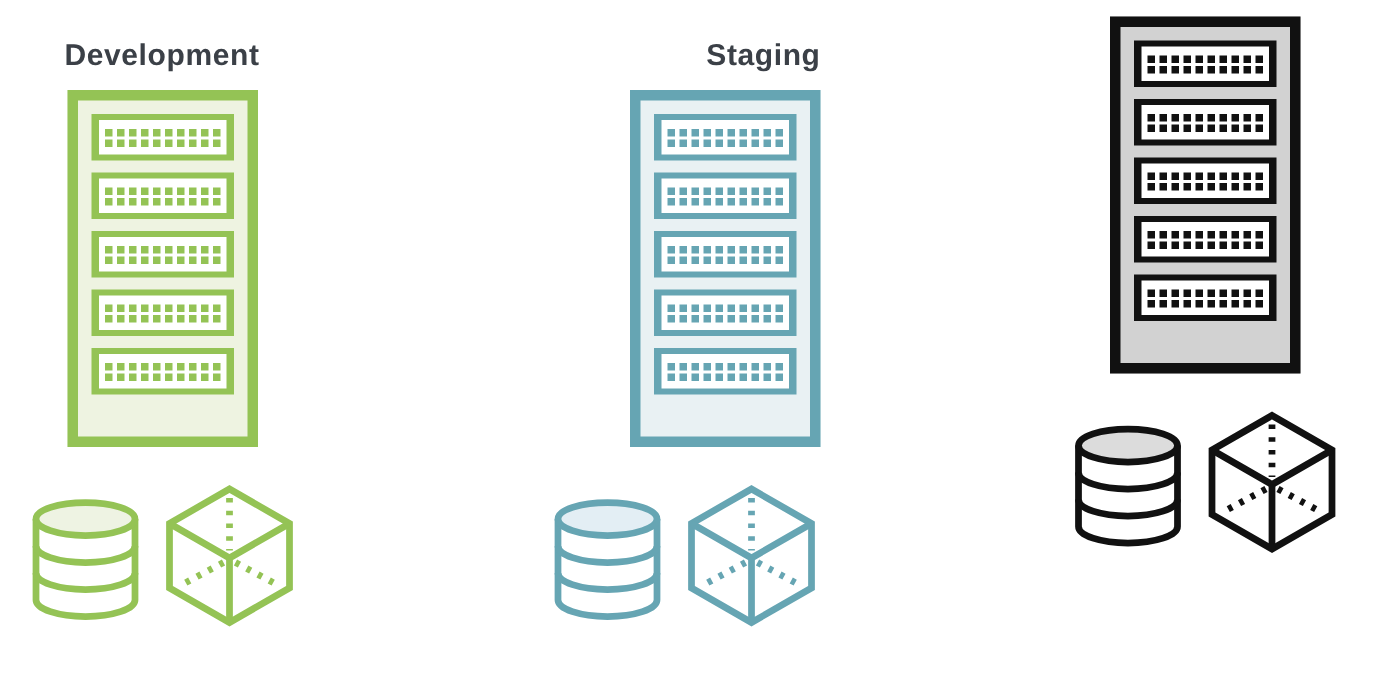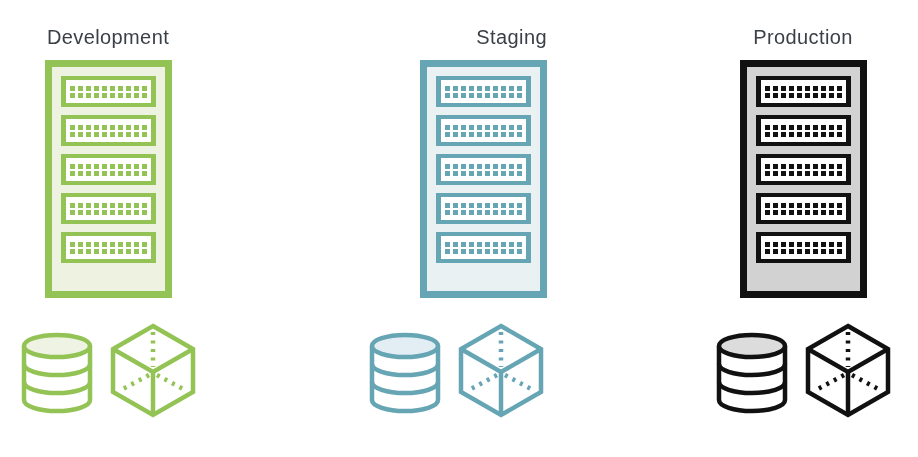--- a/index.html
+++ b/index.html
@@ -23,21 +23,21 @@
     flex-direction: column;
     align-items: center;
   }
   .env-column.c0 { left: 17px; }
   .env-column.c1 { left: 365px; align-items: flex-end; }
   .env-column.c2 { left: 712px; }
 
   .env-title {
     margin: 26px 0 0 0;
     font-size: 20px;
-    font-weight: normal;
+    font-weight: bold;
     letter-spacing: 0.4px;
     line-height: 23px;
     color: var(--title-color, #3b4047);
     text-align: center;
   }
 
   .rack {
     margin-top: 11px;
     box-sizing: border-box;
     width: 127px;
@@ -415,21 +415,20 @@
         <g stroke-dasharray="3 5.5">
           <path d="M46 10 V45"></path>
           <path d="M42 53 L12 69"></path>
           <path d="M50 53 L80 69"></path>
         </g>
       </svg>
     </div>
   </section>
 
   <section class="env-column c2" style="--c: #111111; --rack-fill: #d2d2d2; --tint: #dcdcdc;">
-    <h2 class="env-title">Production</h2>
     <div class="rack">
         <div class="server">
           <div class="panel">
             <div class="dotrow">
               <span class="dot"></span>
               <span class="dot"></span>
               <span class="dot"></span>
               <span class="dot"></span>
               <span class="dot"></span>
               <span class="dot"></span>

